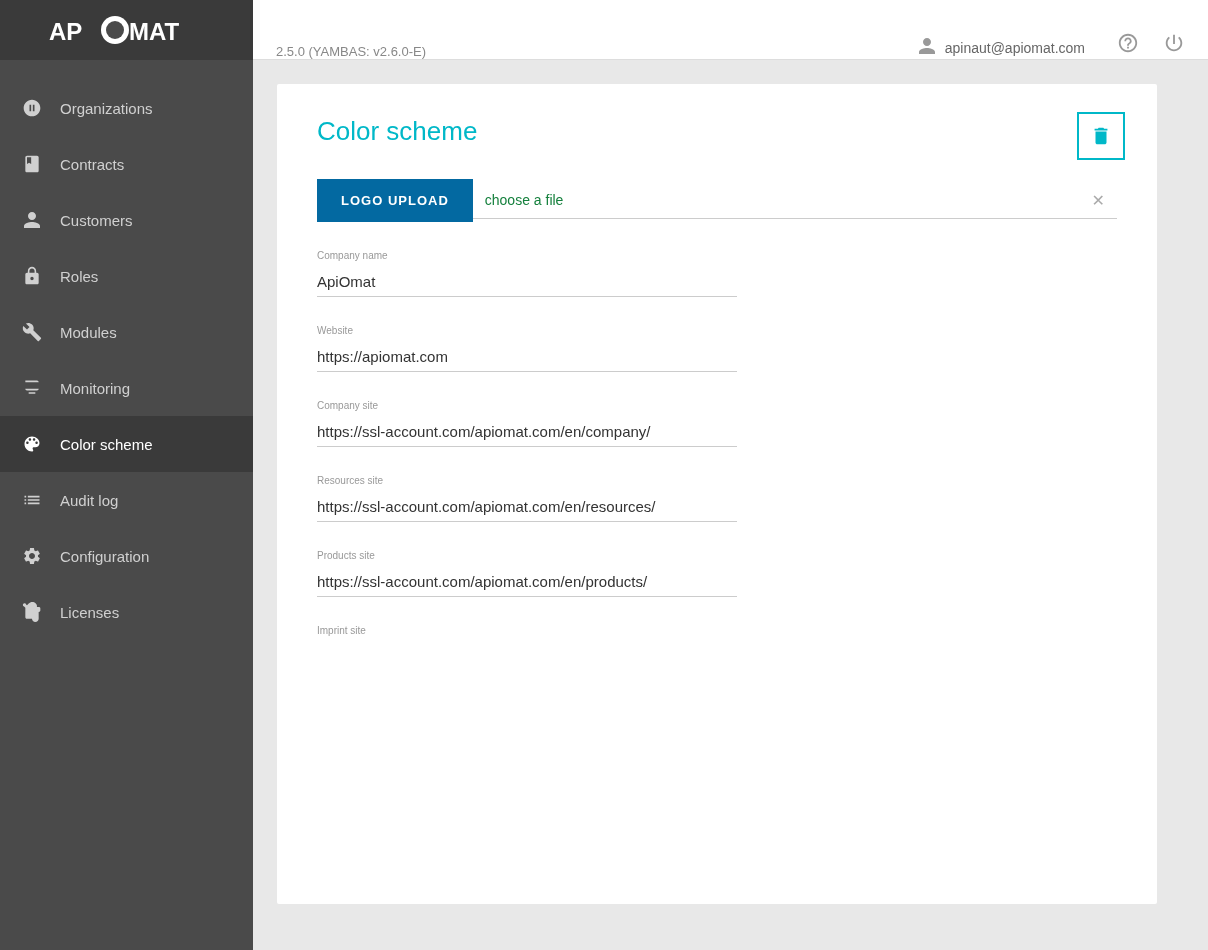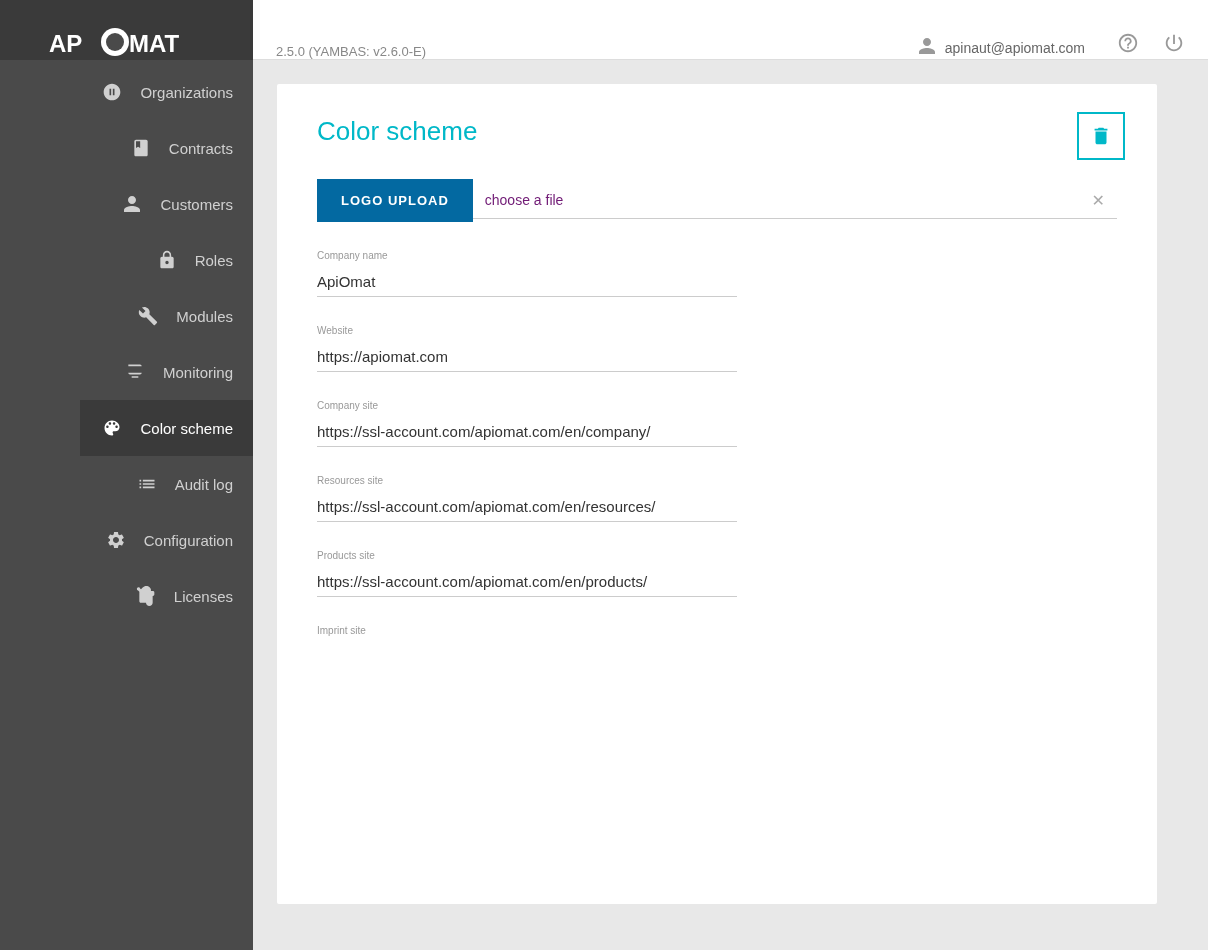--- a/index.html
+++ b/index.html
@@ -10,26 +10,26 @@
       width: 253px;
       background: #4a4a4a;
       display: flex;
       flex-direction: column;
       flex-shrink: 0;
     }
     .sidebar-logo {
       height: 60px;
       background: #3a3a3a;
       display: flex;
-      align-items: flex-end;
+      align-items: center;
       justify-content: center;
       padding: 0 16px;
     }
 
-    .sidebar-nav { display: flex; flex-direction: column; flex: 1; padding-top: 4px; align-items: flex-end; }
+    .sidebar-nav { display: flex; flex-direction: column; flex: 1; padding-top: 20px; }
     .nav-item {
       display: flex;
       align-items: center;
       padding: 16px 20px;
       color: #d0d0d0;
       cursor: pointer;
       gap: 16px;
       font-size: 15px;
       transition: background 0.15s;
     }
@@ -103,21 +103,21 @@
       text-transform: uppercase;
       white-space: nowrap;
     }
     .file-input-area {
       display: flex;
       align-items: center;
       border-bottom: 1px solid #ccc;
       flex: 1;
       padding: 8px 12px;
     }
-    .file-placeholder { color: #701a75; font-size: 14px; flex: 1; }
+    .file-placeholder { color: #15803d; font-size: 14px; flex: 1; }
     .clear-file { color: #aaa; cursor: pointer; font-size: 16px; margin-left: 8px; }
 
     
     .form-field {
       margin-bottom: 28px;
     }
     .form-label {
       color: #999;
       font-size: 10px;
       margin-bottom: 6px;

